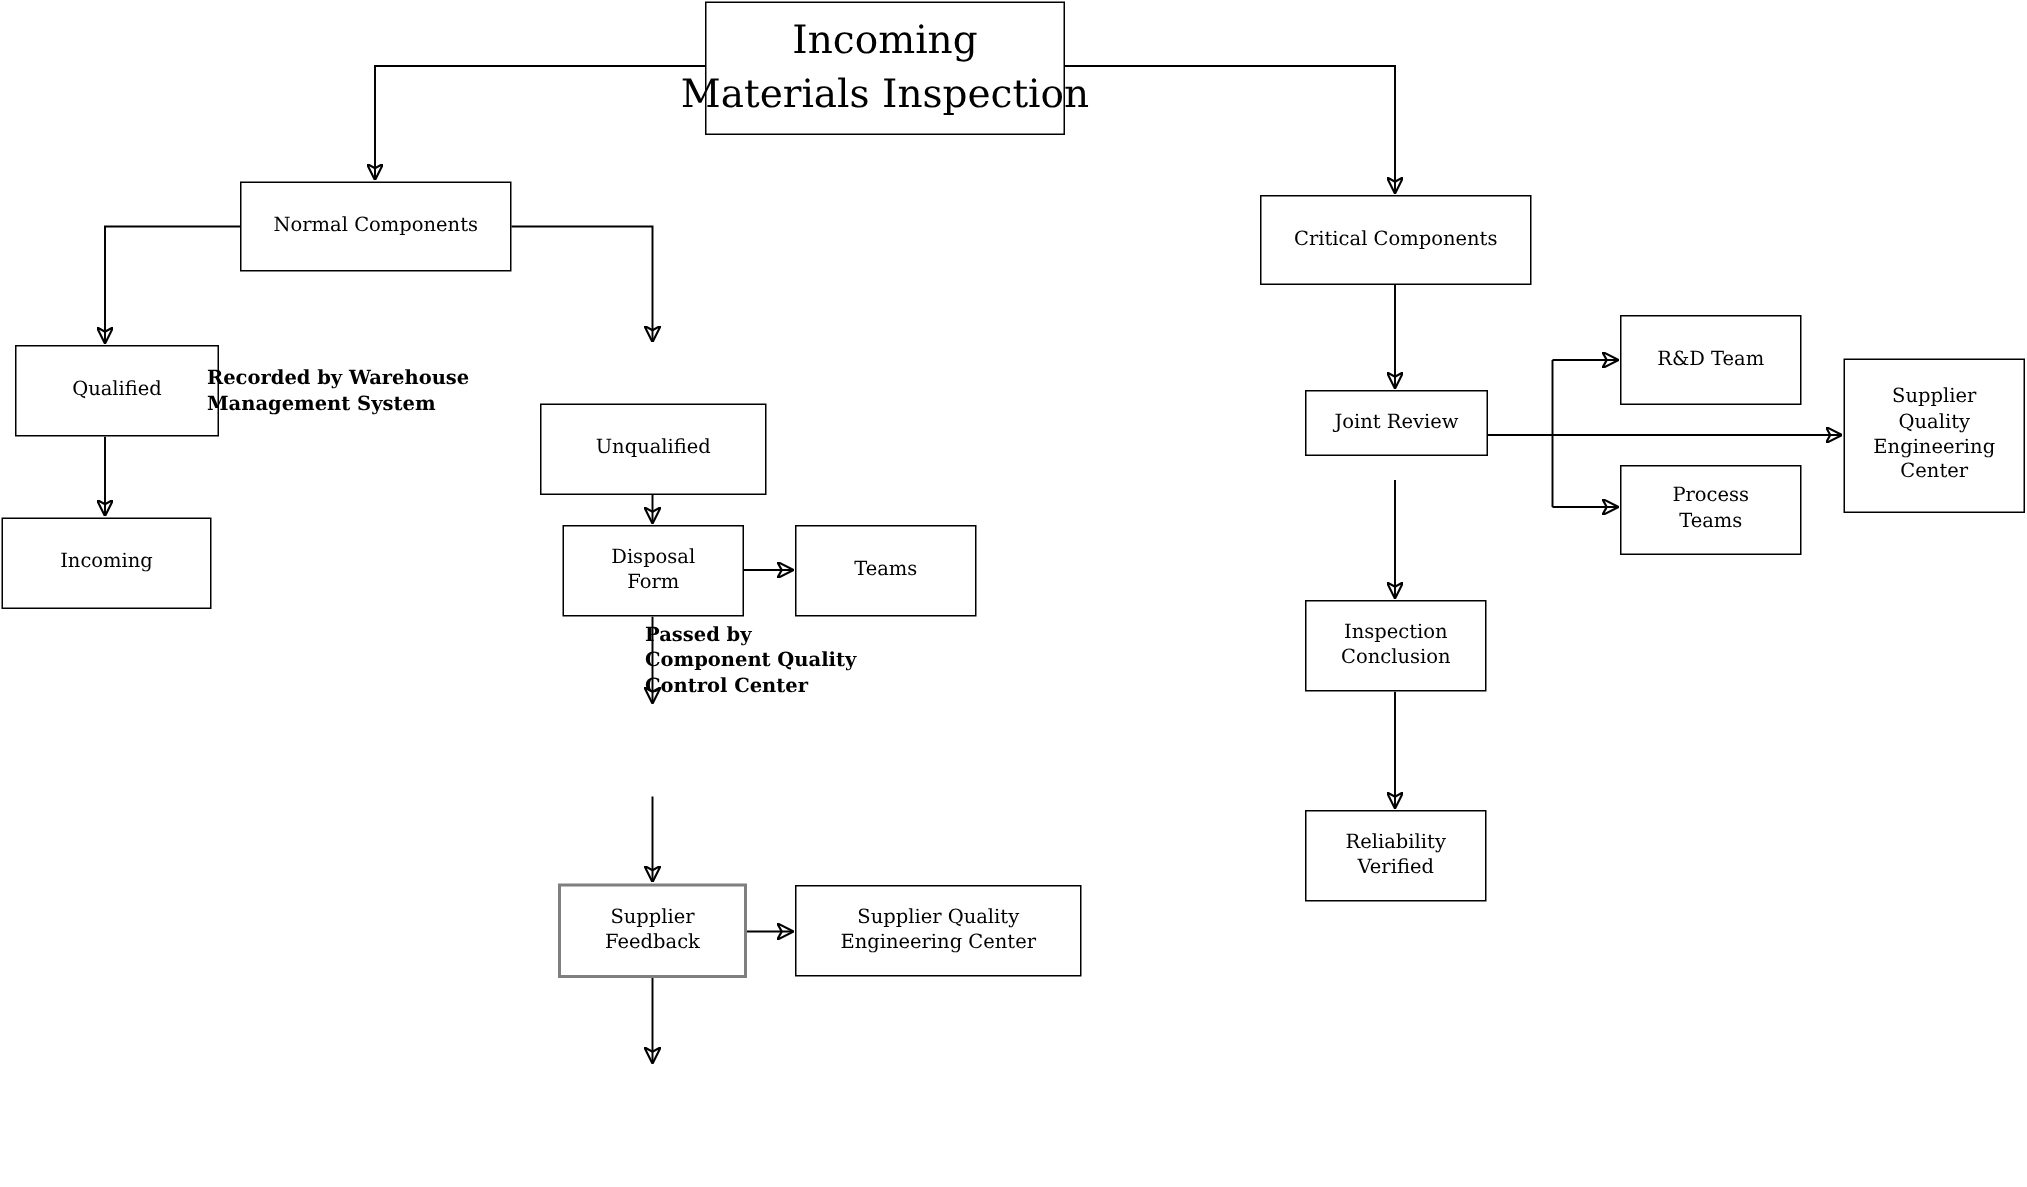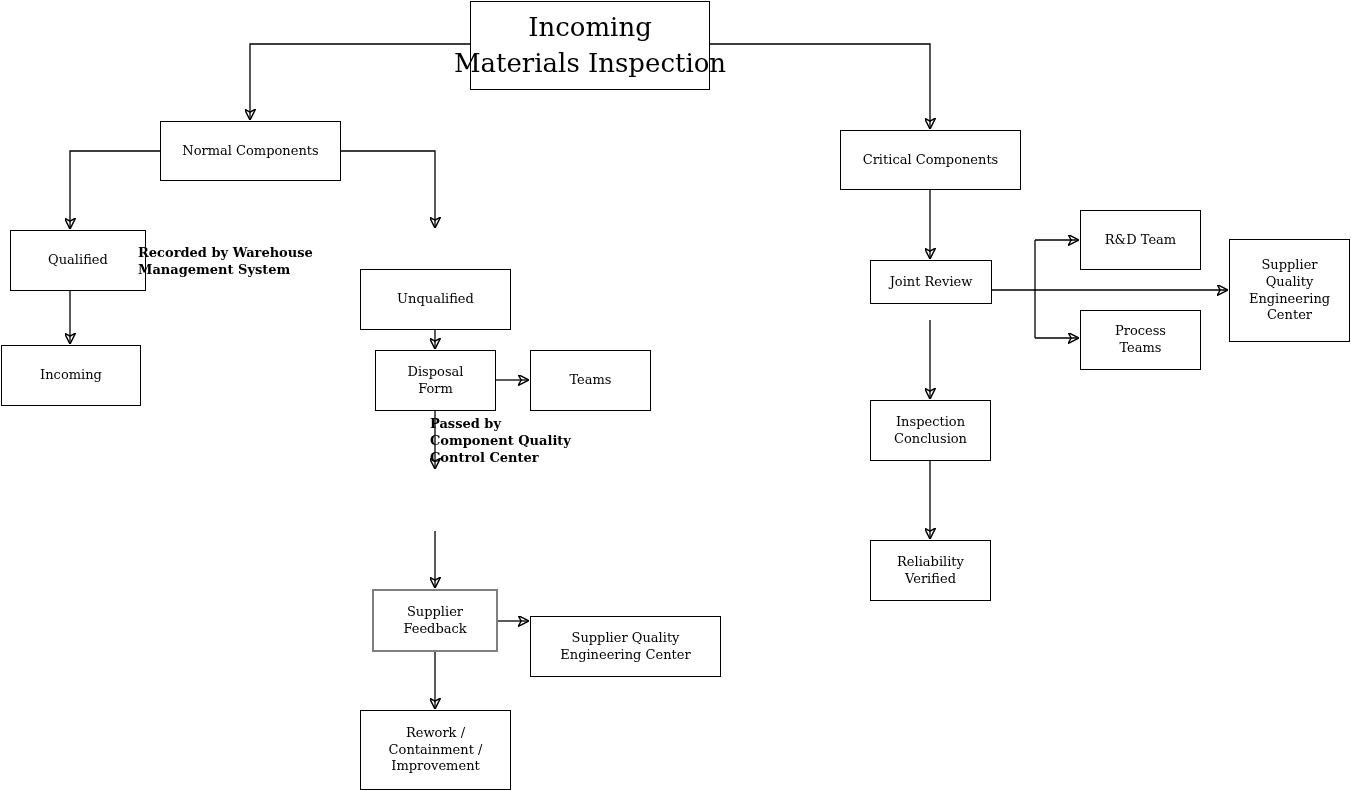--- a/index.html
+++ b/index.html
@@ -103,26 +103,23 @@
 
   <div class="node" style="left:375px; top:350px; width:121px; height:61px;">Disposal
 Form</div>
 
   <div class="node" style="left:530px; top:350px; width:121px; height:61px;">Teams</div>
 
 
   <div class="node highlight" style="left:372px; top:589px; width:126px; height:63px;">Supplier
 Feedback</div>
 
-  <div class="node" style="left:530px; top:590px; width:191px; height:61px;margin-top:26px;">Supplier Quality
+  <div class="node" style="left:530px; top:590px; width:191px; height:61px;">Supplier Quality
 Engineering Center</div>
 
-  <div class="node" style="left:360px; top:710px; width:151px; height:80px;">Rework /
-Containment /
-Improvement</div>
 
   <div class="node" style="left:870px; top:260px; width:122px; height:44px;">Joint Review</div>
 
   <div class="node" style="left:1080px; top:210px; width:121px; height:60px;">R&amp;D Team</div>
 
   <div class="node" style="left:1080px; top:310px; width:121px; height:60px;">Process
 Teams</div>
 
   <div class="node" style="left:1229px; top:239px; width:121px; height:103px;">Supplier
 Quality

